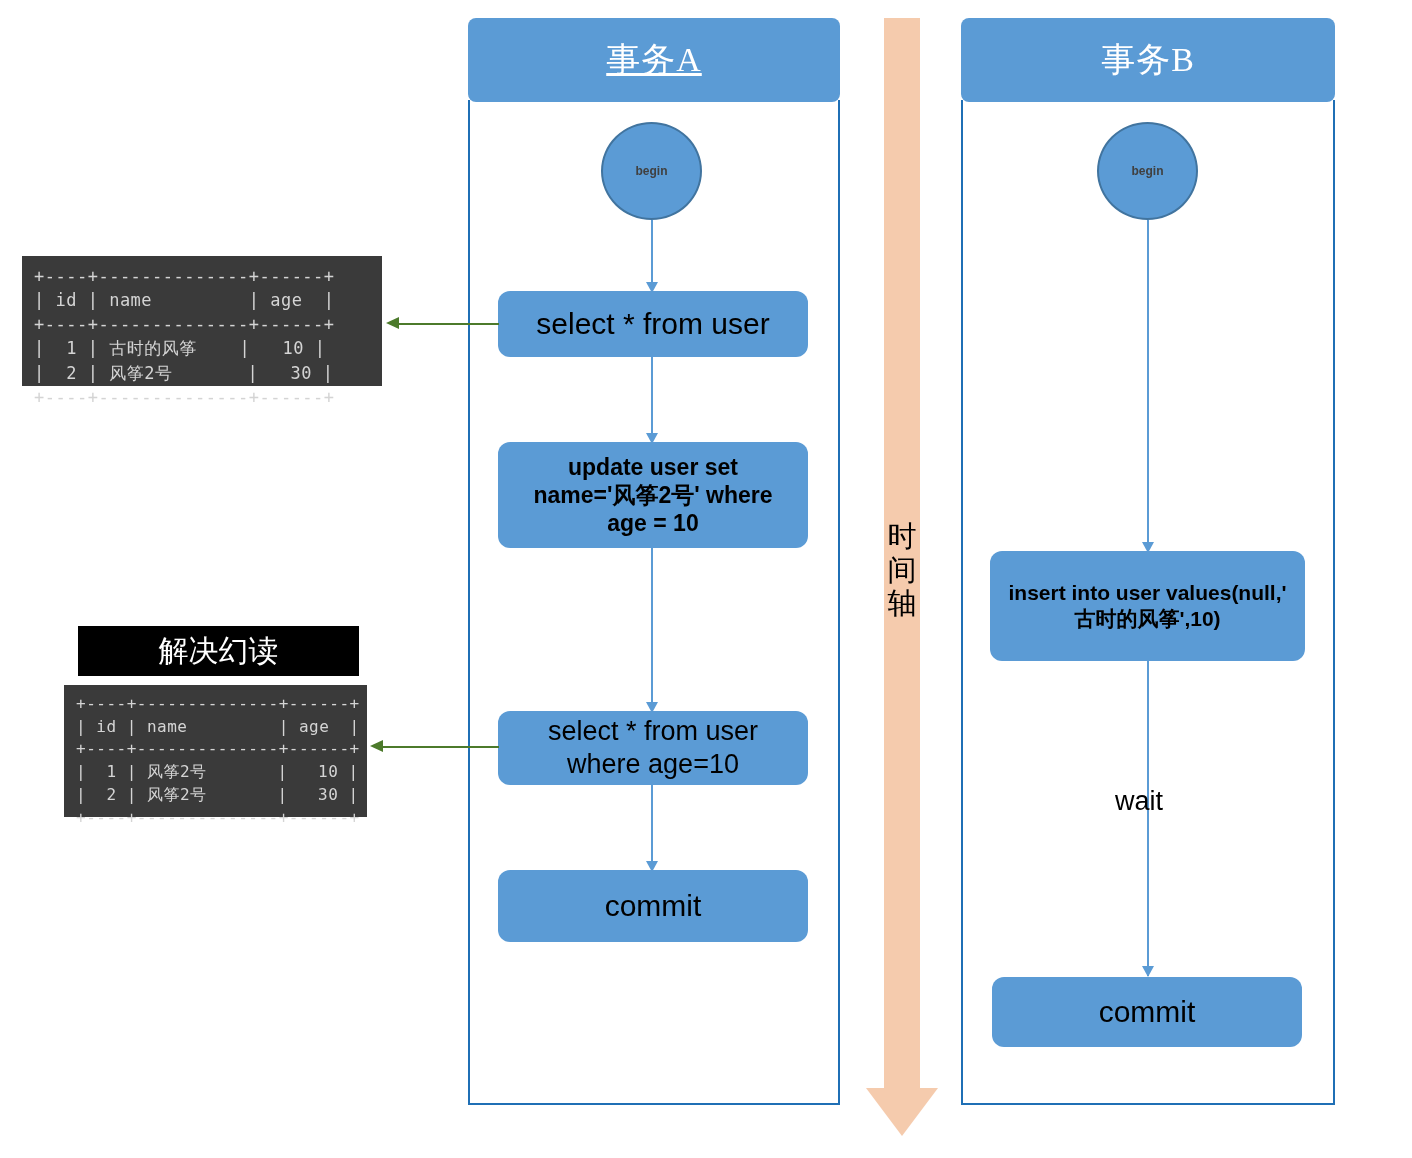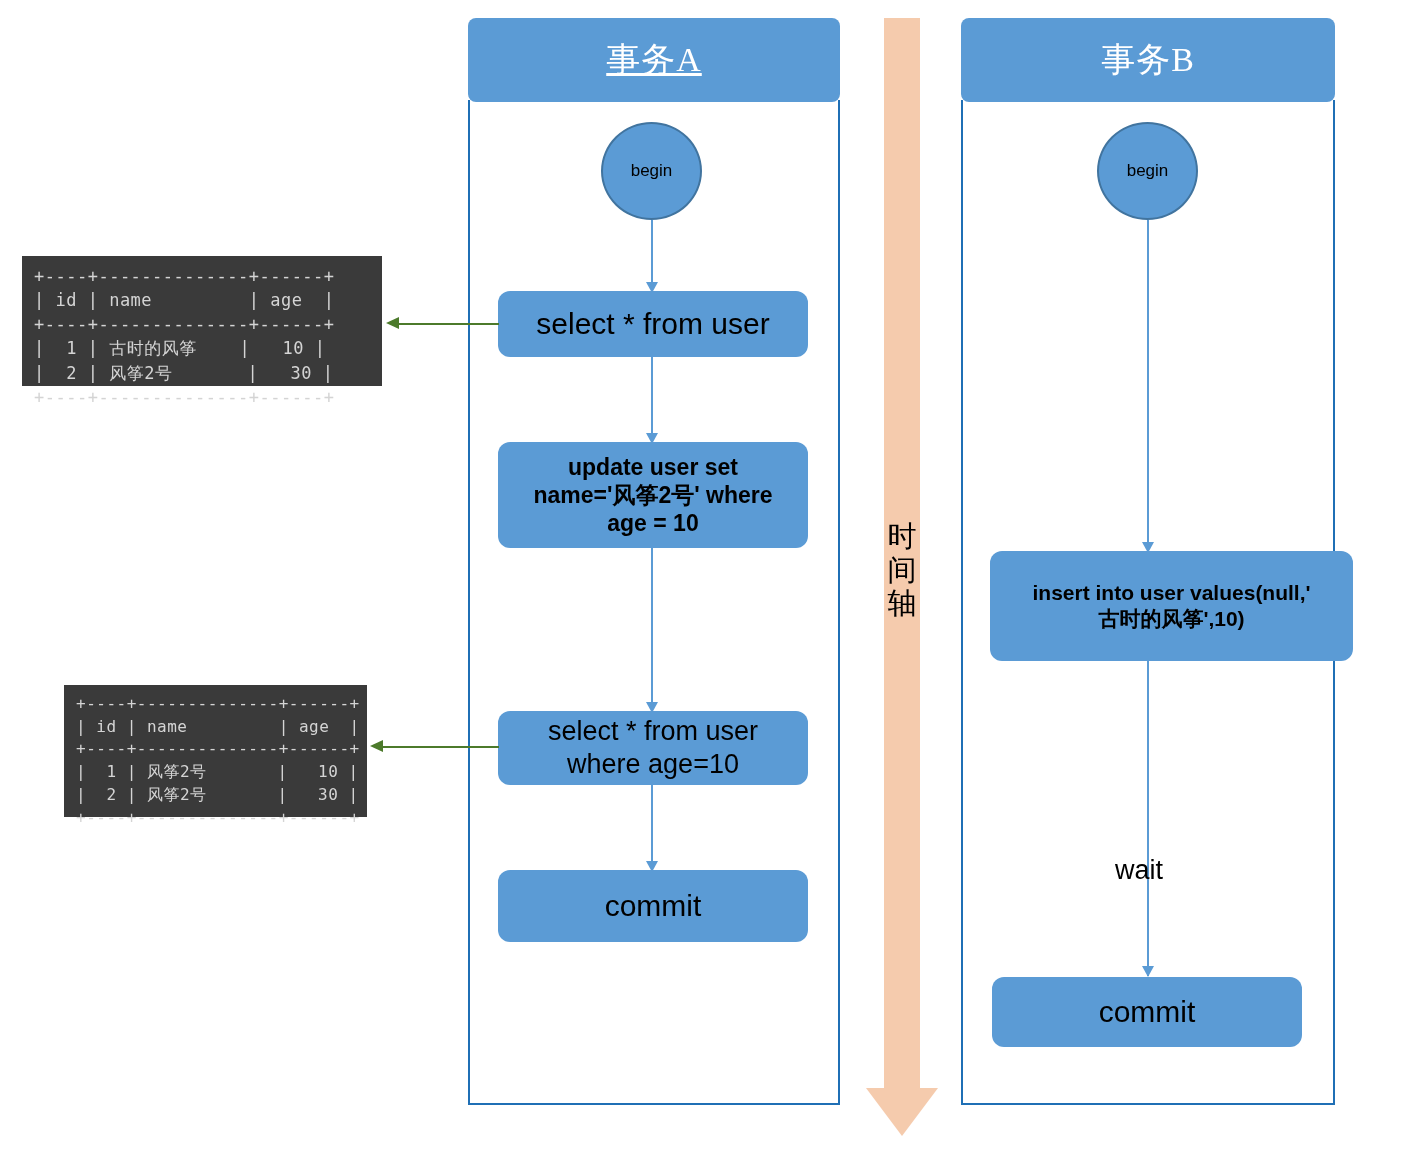--- a/index.html
+++ b/index.html
@@ -51,21 +51,21 @@
   .node.small-txt{font-size:21px;}
 
   
   .circle{
     position:absolute;
     background:#5B9BD5;
     border:2px solid #41749F;
     border-radius:50%;
     box-sizing:border-box;
     display:flex;align-items:center;justify-content:center;
-    color:#000000;font-weight:normal;font-size:17px;
+    color:#404040;font-weight:bold;font-size:12px;
   }
 
   
   .conn{position:absolute;}
   .conn .ln{
     position:absolute;left:50%;top:0;width:2px;height:100%;
     background:#5B9BD5;transform:translateX(-50%);
   }
   .conn .hd{
     position:absolute;left:50%;bottom:-1px;
@@ -192,29 +192,29 @@
 
   <div class="circle" style="left:1097px;top:122px;width:101px;height:98px;">
       <span>begin</span>
     </div>
 
   <div class="conn" style="left:1142px;top:220px;width:12px;height:332px;">
     <div class="ln"></div>
     <div class="hd"></div>
   </div>
 
-  <div class="node small-txt" style="left:990px;top:551px;width:363px;height:110px;"><span>insert into user values(null,'
+  <div class="node small-txt" style="left:990px;top:551px;width:315px;height:110px;"><span>insert into user values(null,'
 古时的风筝',10)</span></div>
 
   <div class="conn" style="left:1142px;top:661px;width:12px;height:315px;">
     <div class="ln"></div>
     <div class="hd"></div>
   </div>
 
-  <div class="wait-label" style="left:1115px;top:855px;"><span>wait</span></div>
+  <div class="wait-label" style="left:1115px;top:786px;"><span>wait</span></div>
 
   <div class="node plain" style="left:992px;top:977px;width:310px;height:70px;"><span>commit</span></div>
 
   <div class="axis-shaft" style="left:884px;top:18px;width:36px;height:1070px;"></div>
   <div class="axis-head" style="left:866px;top:1088px;"></div>
   <div class="axis-label" style="left:882px;top:520px;">
     <span>时</span>
     <span>间</span>
     <span>轴</span>
   </div>
@@ -224,20 +224,23 @@
 +----+--------------+------+
 |  1 | 古时的风筝    |   10 |
 |  2 | 风筝2号       |   30 |
 +----+--------------+------+</span></div>
 
   <div class="garrow" style="left:386px;top:322px;width:113px;">
     <div class="ghd"></div>
     <div class="gln"></div>
   </div>
 
+  <div class="term-banner" style="left:78px;top:626px;width:281px;height:50px;">
+      <span>解决幻读</span>
+    </div>
   <div class="term" style="left:64px;top:685px;width:303px;height:132px;font-size:16px;"><span>+----+--------------+------+
 | id | name         | age  |
 +----+--------------+------+
 |  1 | 风筝2号       |   10 |
 |  2 | 风筝2号       |   30 |
 +----+--------------+------+</span></div>
 
   <div class="garrow" style="left:370px;top:745px;width:129px;">
     <div class="ghd"></div>
     <div class="gln"></div>

